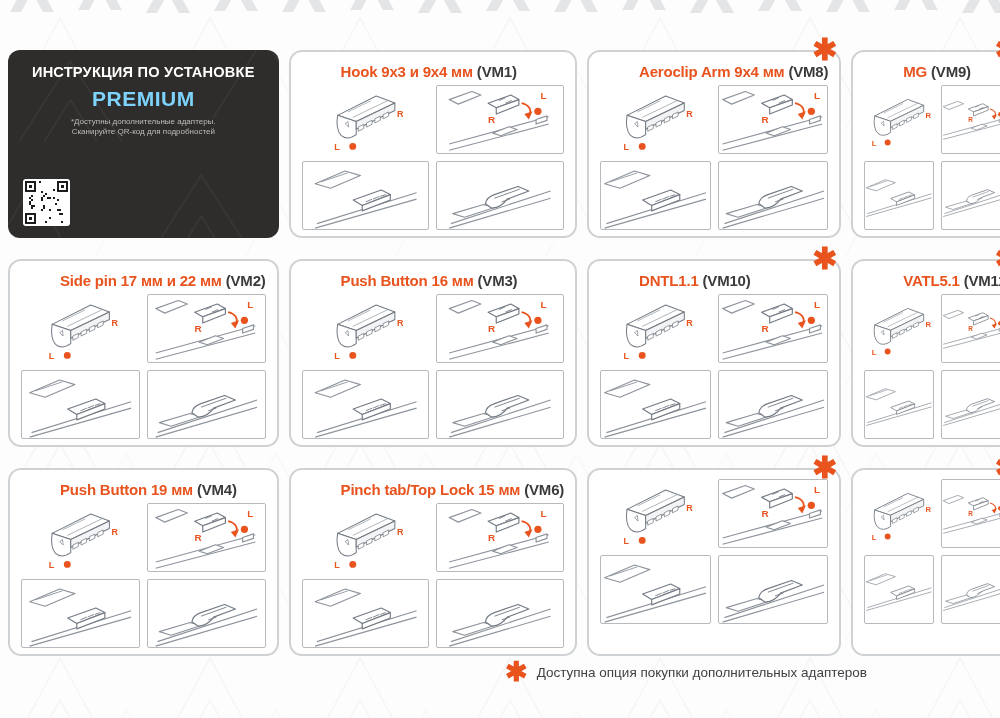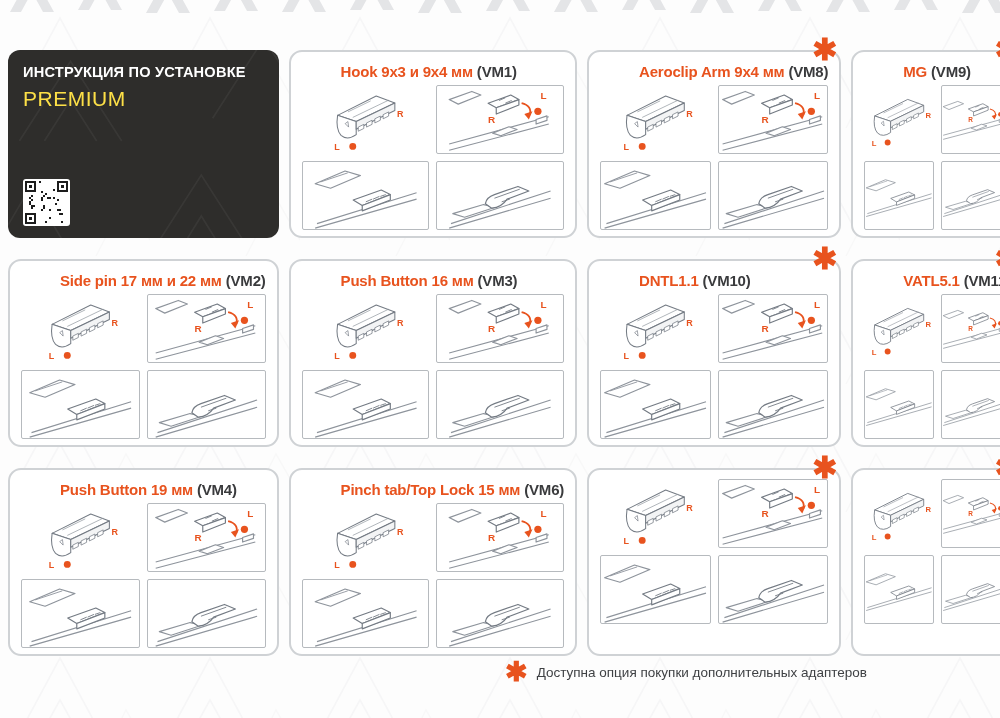--- a/index.html
+++ b/index.html
@@ -14,23 +14,23 @@
     display:grid; grid-template-columns:repeat(4,1fr);
     grid-auto-rows:188px; column-gap:10px; row-gap:21px;
   }
 
   
   .header-card {
     background:#2e2d2b; border-radius:12px; overflow:hidden; position:relative;
     display:flex; flex-direction:column;
   }
   .hc-texture { position:absolute; inset:0; }
-  .hc-top { position:relative; flex:1; padding:13px 15px 8px; display:flex; flex-direction:column; }
+  .hc-top { position:relative; flex:1; padding:13px 15px 8px; display:flex; flex-direction:column;text-align:center; }
   .hc-title { color:#ffffff; font-weight:bold; font-size:14.6px; line-height:1.27; letter-spacing:.2px; }
-  .hc-premium { color:#fde047; font-weight:normal; font-size:21px; margin-top:5px; letter-spacing:.5px; }
+  .hc-premium { color:#7dd3fc; font-weight:bold; font-size:21px; margin-top:5px; letter-spacing:.5px; }
   .hc-note { color:#bcbcbc; font-size:8px; line-height:1.35; margin-top:6px; }
   .hc-bottom { margin-top:auto; display:flex; align-items:flex-end; justify-content:space-between; padding-bottom:4px; }
 
   
   .card {
     position:relative; background:#ffffff; border:2px solid #cfd2d5; border-radius:13px;
     padding:9px 11px 9px;
   }
   .card-title { font-size:15px; font-weight:bold; white-space:nowrap; letter-spacing:-.2px; margin:2px 0 5px 2px;padding-left:37px; }
   .card-title .nm { color:#e8531e; }
@@ -91,20 +91,24 @@
           <path d="M120,188 L170,110 L220,188 M144,188 L170,146 L196,188"></path>
           <path d="M180,60 L225,-10 L270,60"></path>
           <path d="M-20,188 L20,120 L60,188"></path>
         </g>
       </svg>
       <div class="hc-top">
         <div class="hc-title">
           <div>ИНСТРУКЦИЯ ПО УСТАНОВКЕ</div>
         </div>
         <div class="hc-premium">PREMIUM</div>
+        <div class="hc-note">
+          <div>*Доступны дополнительные адаптеры.</div>
+          <div>Сканируйте QR-код для подробностей</div>
+        </div>
         <div class="hc-bottom">
           <svg width="47" height="47" viewBox="0 0 47 47">
             <rect x="0" y="0" width="47" height="47" rx="3" fill="#ffffff"></rect>
             <g fill="#1c1c1c" id="qr-modules">
                 <rect x="2" y="2" width="11" height="11"></rect>
                 <rect x="4" y="4" width="7" height="7" fill="#ffffff"></rect>
                 <rect x="6" y="6" width="3" height="3"></rect>
                 <rect x="34" y="2" width="11" height="11"></rect>
                 <rect x="36" y="4" width="7" height="7" fill="#ffffff"></rect>
                 <rect x="38" y="6" width="3" height="3"></rect>

